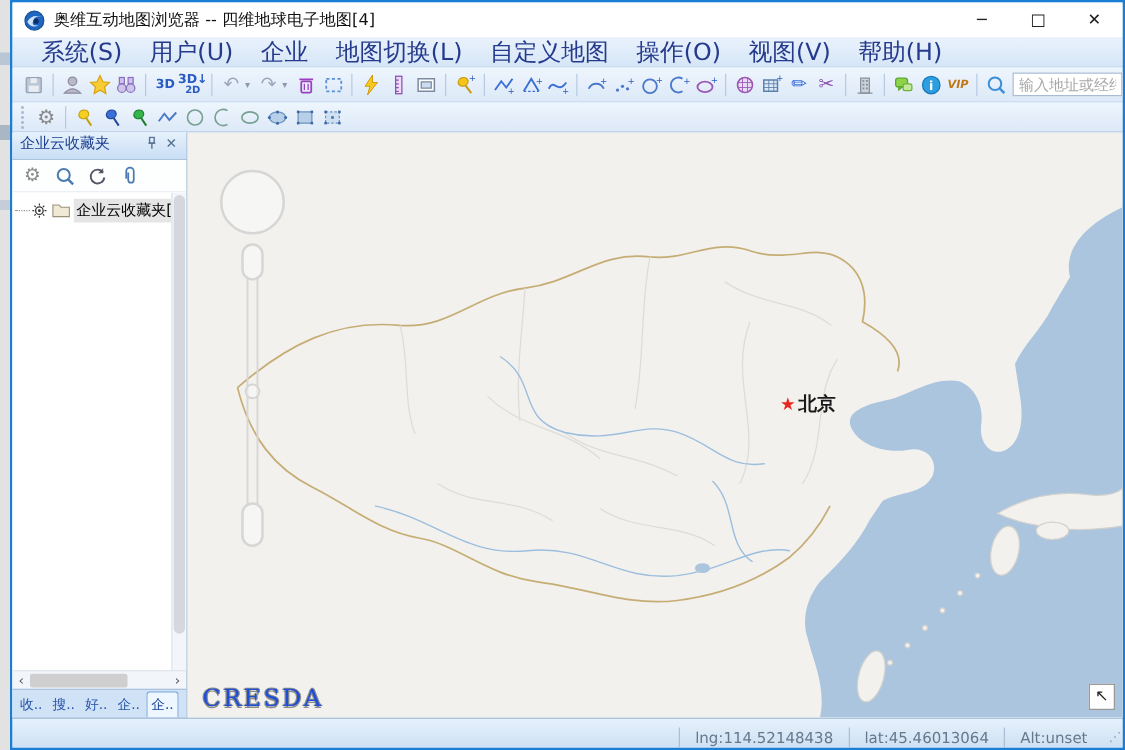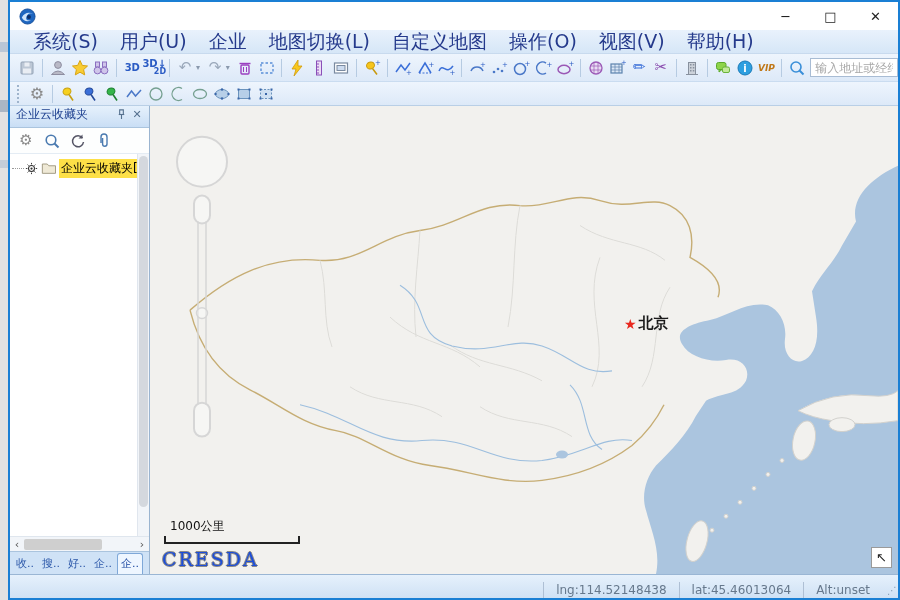--- a/index.html
+++ b/index.html
@@ -31,21 +31,21 @@
   .toolbar { background:linear-gradient(#eef5fd,#dde9f8); display:flex; align-items:center; padding-left:6px; }
   #toolbar-main { height:28px; flex:0 0 28px; border-bottom:1px solid #cadcf0; }
   #toolbar-draw { height:24px; flex:0 0 24px; border-bottom:1px solid #b9cfe6; }
   .tbtn { width:22px; height:22px; display:flex; align-items:center; justify-content:center; border-radius:2px; }
   .tbtn svg { width:18px; height:18px; }
   .sep { width:1px; height:18px; background:#b6cbe2; margin:0 4px; }
   .glyph { font-size:15px; line-height:1; }
   .gray-glyph { color:#9aa8ba; }
   .dd-arrow { font-size:8px; color:#8a99ad; width:8px; }
   .txt-icon { font-size:10px; font-weight:bold; color:#2b5cc4; line-height:0.9; text-align:center; }
-  .txt-icon .sub { font-size:8px; display:block;text-align:right; }
+  .txt-icon .sub { font-size:8px; display:block; }
   .vip-label { font-size:9px; font-weight:bold; font-style:italic; color:#c07818; }
   .search-box { display:flex; align-items:center; margin-left:2px; }
   .search-input { width:88px; height:19px; border:1px solid #a8bcd4; font-size:12px; padding:0 4px; color:#333; }
   .search-input::placeholder { color:#a8a8a8; }
   .grip { width:5px; height:18px; border-left:2px dotted #9fb4cc; margin:0 4px 0 1px; }
 
   
   .bodyrow { flex:1 1 auto; display:flex; min-height:0; }
 
   
@@ -55,21 +55,21 @@
                   display:flex; align-items:flex-start; padding:0 4px 0 6px; border-bottom:1px solid #aac4de; }
   .panel-title { font-size:12px; color:#1c3f8f; flex:1; white-space:nowrap; overflow:hidden; }
   .panel-hbtn { width:16px; height:16px; display:flex; align-items:center; justify-content:center;
                 color:#55718f; font-size:11px; }
   .panel-tools { height:26px; flex:0 0 26px; display:flex; align-items:center; gap:6px;
                  padding-left:6px; background:#fdfefe; border-bottom:1px solid #e4ecf4; }
   .panel-tools .tbtn { width:20px; height:20px; }
   .tree-area { flex:1 1 auto; position:relative; overflow:hidden; background:#fff; }
   .tree-row { display:flex; align-items:center; height:20px; margin-top:4px; white-space:nowrap; }
   .tree-dots { width:12px; border-top:1px dotted #9a9a9a; margin-left:2px; }
-  .tree-label { font-size:12px; color:#000; background:#fde047; padding:1px 2px; overflow:hidden; }
+  .tree-label { font-size:12px; color:#000; background:#e5e5e5; padding:1px 2px; overflow:hidden; }
   .vscroll { position:absolute; right:0; top:0; bottom:0; width:12px; background:#f2f5f9; border-left:1px solid #e0e6ee; }
   .vscroll .thumb { position:absolute; left:1px; right:1px; top:2px; height:92%; background:#d4d8de; border-radius:5px; }
   .hscroll { height:15px; flex:0 0 15px; background:#f2f5f9; border-top:1px solid #dfe6ee;
              display:flex; align-items:center; }
   .hs-arrow { width:14px; text-align:center; font-size:11px; color:#555; line-height:13px; }
   .hs-thumb { width:78px; height:11px; background:#cfcfcf; border-radius:2px; }
   .tab-row { height:23px; flex:0 0 23px; background:#cfe2f6; border-top:1px solid #aac4de;
              display:flex; align-items:flex-end; padding-left:3px; gap:2px; }
   .tab { font-size:11px; color:#2a56a8; padding:2px 3px 3px; }
   .tab.active { background:#eef6ff; border:1px solid #7fa8d8; border-bottom:none;
@@ -113,20 +113,21 @@
 
   <div id="appwin">
 
     <div class="titlebar">
       <svg class="appicon" viewBox="0 0 18 18">
         <circle cx="9" cy="9" r="8" fill="#1e66c0"></circle>
         <circle cx="9" cy="9" r="8" fill="none" stroke="#164f9a"></circle>
         <path d="M3,10 Q7,3 15,6 Q10,4 8,9 Q6,14 13,13 Q6,16 3,10 Z" fill="#cfe4fa"></path>
         <circle cx="10.5" cy="9.5" r="2.2" fill="#0c2f6a"></circle>
       </svg>
+      <span class="title-text">奥维互动地图浏览器 -- 四维地球电子地图[4]</span>
       <div class="win-controls">
         <div class="win-btn">─</div>
         <div class="win-btn">□</div>
         <div class="win-btn">✕</div>
       </div>
     </div>
 
     <div class="menubar">
       <span class="menu-item">系统(S)</span>
       <span class="menu-item">用户(U)</span>
@@ -538,24 +539,20 @@
             <circle cx="52" cy="208" r="5.5" stroke-width="1.5"></circle>
             <rect x="44" y="298" width="16" height="34" rx="8"></rect>
           </g>
         </svg>
 
         <div class="map-label-city">
           <span class="city-star">★</span>
           <span class="city-name">北京</span>
         </div>
 
-        <div class="scalebar">
-          <div class="scale-text">1000公里</div>
-          <div class="scale-line"></div>
-        </div>
         <div class="attribution">CRESDA</div>
         <div class="map-corner-btn">↖</div>
       </div>
     </div>
 
     <div class="statusbar">
       <span style="flex:1"></span>
       <span class="status-seg">lng:114.52148438</span>
       <span class="status-seg">lat:45.46013064</span>
       <span class="status-seg">Alt:unset</span>

